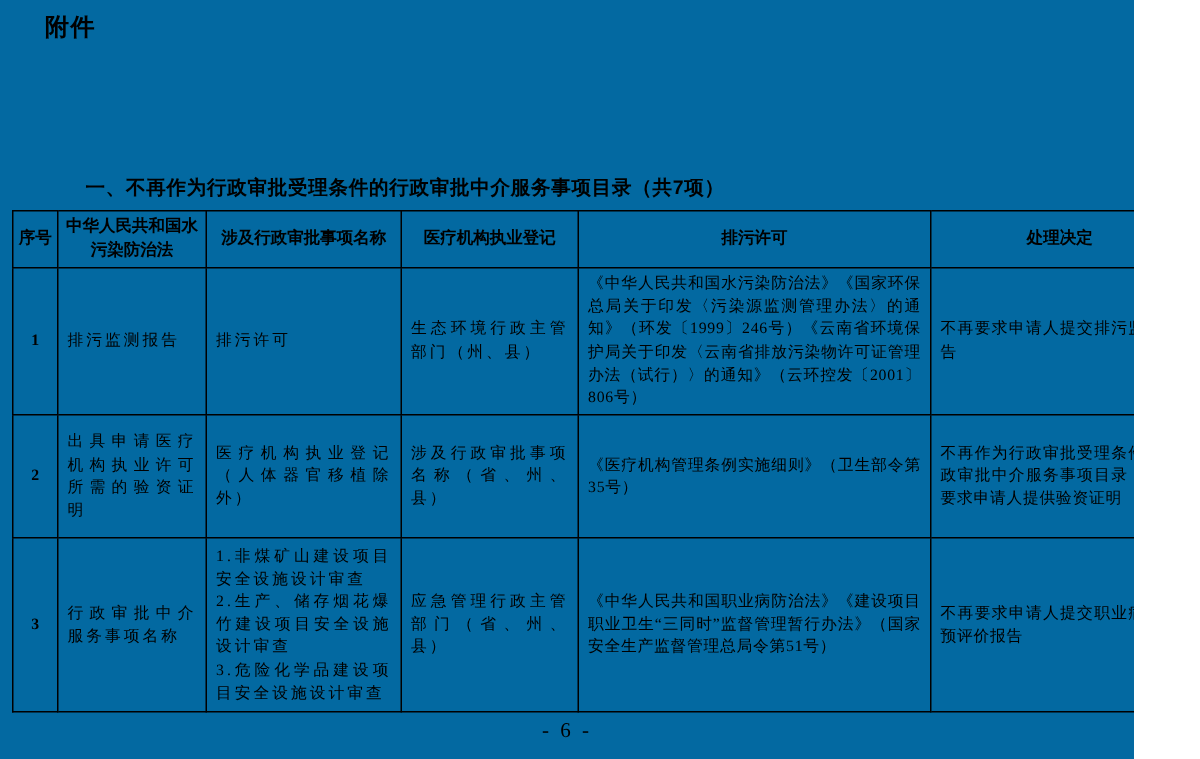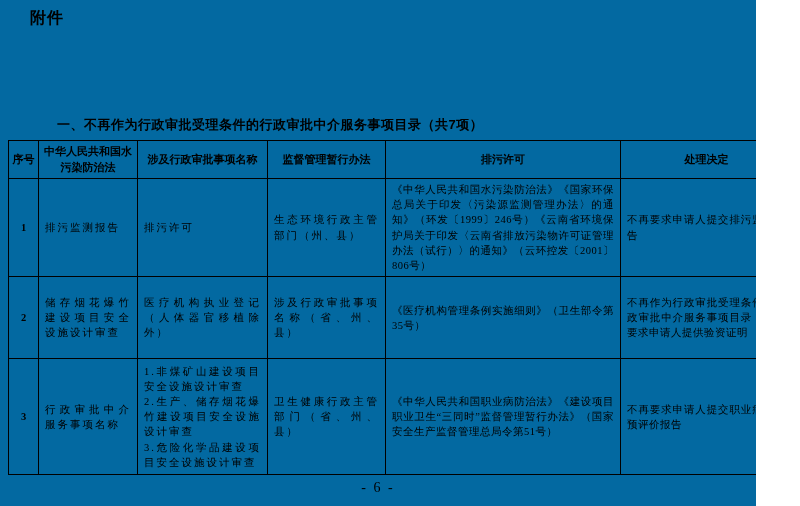--- a/index.html
+++ b/index.html
@@ -112,49 +112,49 @@
       <col style="width:130px">
       <col style="width:118px">
       <col style="width:235px">
       <col style="width:172px">
     </colgroup>
     <thead>
       <tr class="header-row">
         <th>序号</th>
         <th>中华人民共和国水污染防治法</th>
         <th>涉及行政审批事项名称</th>
-        <th>监督管理暂行办法</th>
+        <th>医疗机构执业登记</th>
         <th>排污许可</th>
         <th>处理决定</th>
       </tr>
     </thead>
     <tbody>
       <tr class="row-1">
         <td class="cell-seq">1</td>
         <td class="cell-service">排污监测报告</td>
         <td class="cell-item">排污许可</td>
         <td class="cell-dept">生态环境行政主管部门（州、县）</td>
         <td class="cell-basis">《中华人民共和国水污染防治法》《国家环保总局关于印发〈污染源监测管理办法〉的通知》（环发〔1999〕246号）《云南省环境保护局关于印发〈云南省排放污染物许可证管理办法（试行）〉的通知》（云环控发〔2001〕806号）</td>
         <td class="cell-decision">不再要求申请人提交排污监测报告</td>
       </tr>
       <tr class="row-2">
         <td class="cell-seq">2</td>
-        <td class="cell-service">储存烟花爆竹建设项目安全设施设计审查</td>
+        <td class="cell-service">出具申请医疗机构执业许可所需的验资证明</td>
         <td class="cell-item">医疗机构执业登记（人体器官移植除外）</td>
         <td class="cell-dept">涉及行政审批事项名称（省、州、县）</td>
         <td class="cell-basis">《医疗机构管理条例实施细则》（卫生部令第35号）</td>
         <td class="cell-decision">不再作为行政审批受理条件的行政审批中介服务事项目录，不再要求申请人提供验资证明</td>
       </tr>
       <tr class="row-3">
         <td class="cell-seq">3</td>
         <td class="cell-service">行政审批中介服务事项名称</td>
         <td class="cell-item pre-line">1.非煤矿山建设项目安全设施设计审查
 2.生产、储存烟花爆竹建设项目安全设施设计审查
 3.危险化学品建设项目安全设施设计审查</td>
-        <td class="cell-dept">卫生健康行政主管部门（省、州、县）</td>
+        <td class="cell-dept">应急管理行政主管部门（省、州、县）</td>
         <td class="cell-basis">《中华人民共和国职业病防治法》《建设项目职业卫生“三同时”监督管理暂行办法》（国家安全生产监督管理总局令第51号）</td>
         <td class="cell-decision">不再要求申请人提交职业病危害预评价报告</td>
       </tr>
     </tbody>
   </table>
 
   <div class="page-number">- 6 -</div>
 
 </div>
 

